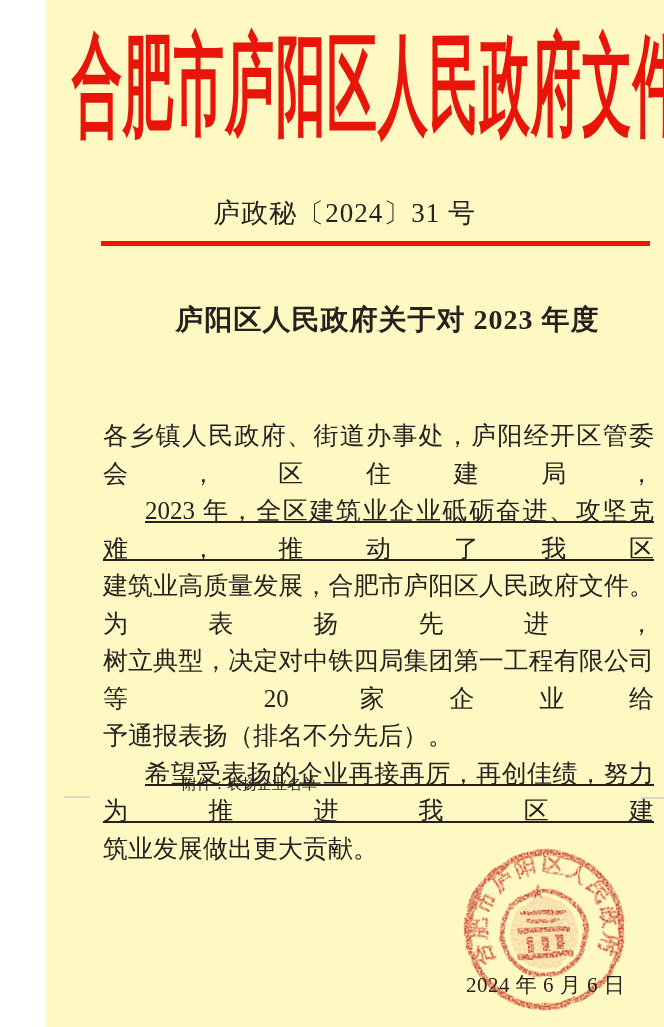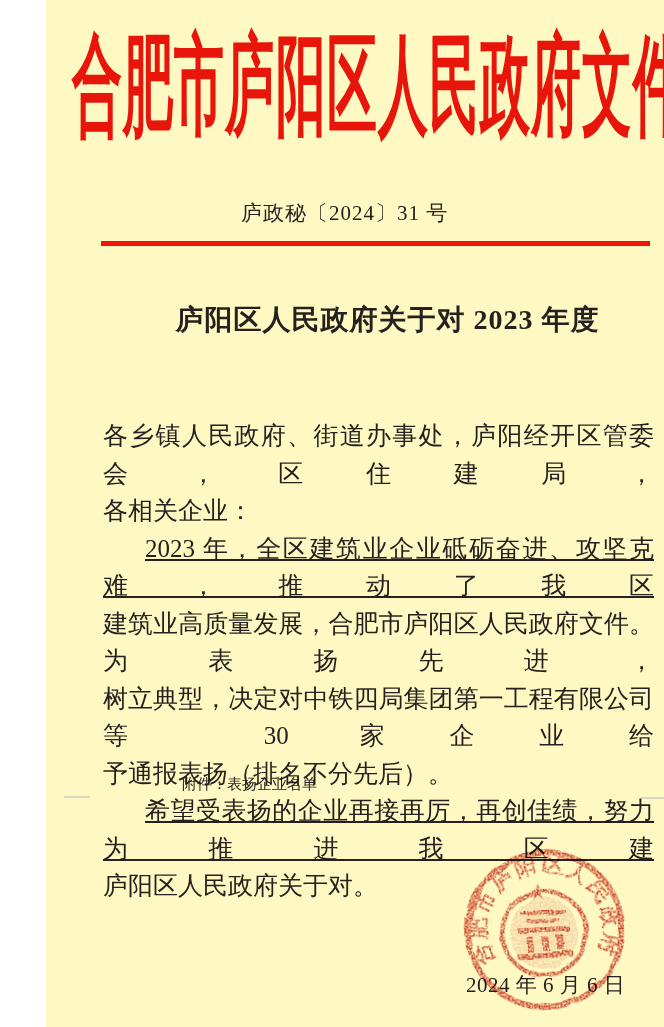--- a/index.html
+++ b/index.html
@@ -14,21 +14,21 @@
     position:relative;width:664px;height:1027px;background:#fef9c3;overflow:hidden;
     font-family:"Liberation Serif","DejaVu Serif",serif;color:var(--text-black);margin-left:46px;
   }
   
   .banner{position:absolute;top:36px;left:0;width:664px;height:101px;
     display:flex;align-items:center;justify-content:center;}
   .banner-text{font-size:50px;font-weight:bold;color:var(--banner-red);
     letter-spacing:1px;white-space:nowrap;transform:scaleY(2.2);}
   
   .doc-number{position:absolute;top:200px;left:0;width:597px;text-align:center;
-    font-size:21px;line-height:26px;letter-spacing:1px;}
+    font-size:27px;line-height:26px;letter-spacing:1px;}
   
   .red-rule{position:absolute;top:241px;left:55px;width:549px;height:5px;
     background:var(--rule-red);}
   
   .title{position:absolute;top:301px;left:12px;width:659px;text-align:center;
     font-size:28px;font-weight:bold;line-height:38px;letter-spacing:1px;}
   
   .body-block{position:absolute;top:417px;left:57px;width:551px;
     font-size:25px;line-height:37.5px;}
   .line{text-align:justify;text-align-last:justify;}
@@ -64,27 +64,26 @@
   <div class="doc-number">庐政秘〔2024〕31 号</div>
 
   <div class="red-rule"></div>
 
   <div class="title">
     <div>庐阳区人民政府关于对 2023 年度</div>
   </div>
 
   <div class="body-block">
     <div class="line">各乡镇人民政府、街道办事处，庐阳经开区管委会，区住建局，</div>
-    <div class="line short">各相关企业：</div>
     <div class="line indent">2023 年，全区建筑业企业砥砺奋进、攻坚克难，推动了我区</div>
     <div class="line">建筑业高质量发展，合肥市庐阳区人民政府文件。为表扬先进，</div>
-    <div class="line">树立典型，决定对中铁四局集团第一工程有限公司等 30 家企业给</div>
+    <div class="line">树立典型，决定对中铁四局集团第一工程有限公司等 20 家企业给</div>
     <div class="line short">予通报表扬（排名不分先后）。</div>
     <div class="line indent">希望受表扬的企业再接再厉，再创佳绩，努力为推进我区建</div>
-    <div class="line short">庐阳区人民政府关于对。</div>
+    <div class="line short">筑业发展做出更大贡献。</div>
   </div>
 
   <div class="attachment">附件：表扬企业名单</div>
 
   <div class="fold-mark left"></div>
   <div class="fold-mark right"></div>
 
   <div class="issue-date">2024 年 6 月 6 日</div>
 
   <svg class="seal" width="180" height="180" viewBox="0 0 180 180">

